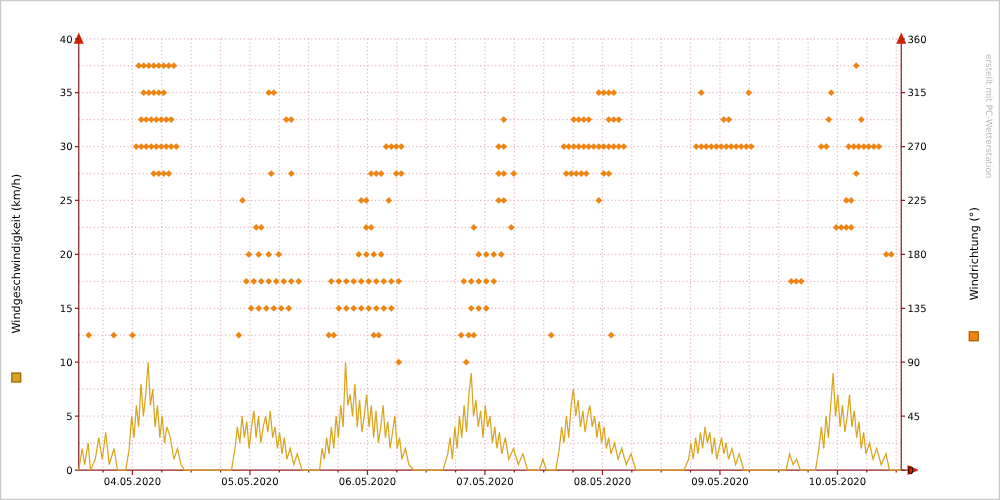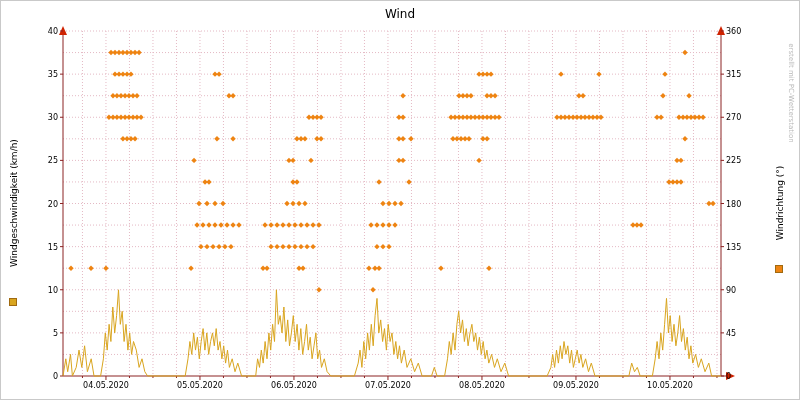--- a/index.html
+++ b/index.html
@@ -371,19 +371,18 @@
         <polygon points="671.966,178.2375 674.666,180.9375 671.966,183.6375 669.266,180.9375" fill="#ee8412"></polygon>
         <polygon points="676.0079999999999,178.2375 678.708,180.9375 676.0079999999999,183.6375 673.3079999999999,180.9375" fill="#ee8412"></polygon>
         <polygon points="679.956,178.2375 682.6560000000001,180.9375 679.956,183.6375 677.256,180.9375" fill="#ee8412"></polygon>
         <polygon points="676.0079999999999,156.675 678.708,159.375 676.0079999999999,162.075 673.3079999999999,159.375" fill="#ee8412"></polygon>
         <polygon points="679.956,156.675 682.6560000000001,159.375 679.956,162.075 677.256,159.375" fill="#ee8412"></polygon>
         <polygon points="683.9979999999999,135.1125 686.698,137.8125 683.9979999999999,140.5125 681.2979999999999,137.8125" fill="#ee8412"></polygon>
         <polygon points="707.968,199.8 710.668,202.5 707.968,205.2 705.2679999999999,202.5" fill="#ee8412"></polygon>
         <polygon points="712.01,199.8 714.71,202.5 712.01,205.2 709.31,202.5" fill="#ee8412"></polygon>
       </g>
     </svg>
-  <div class="title">Wind</div>
   <div class="ylabel-left">Windgeschwindigkeit (km/h)</div>
   <div class="ylabel-right">Windrichtung (°)</div>
   <div class="watermark">erstellt mit PC-Wetterstation</div>
   <div class="legend-marker legend-left" style="background: rgb(217, 165, 31);"></div>
   <div class="legend-marker legend-right" style="background: rgb(238, 132, 18);"></div>
 </div>
 
 </body></html>

